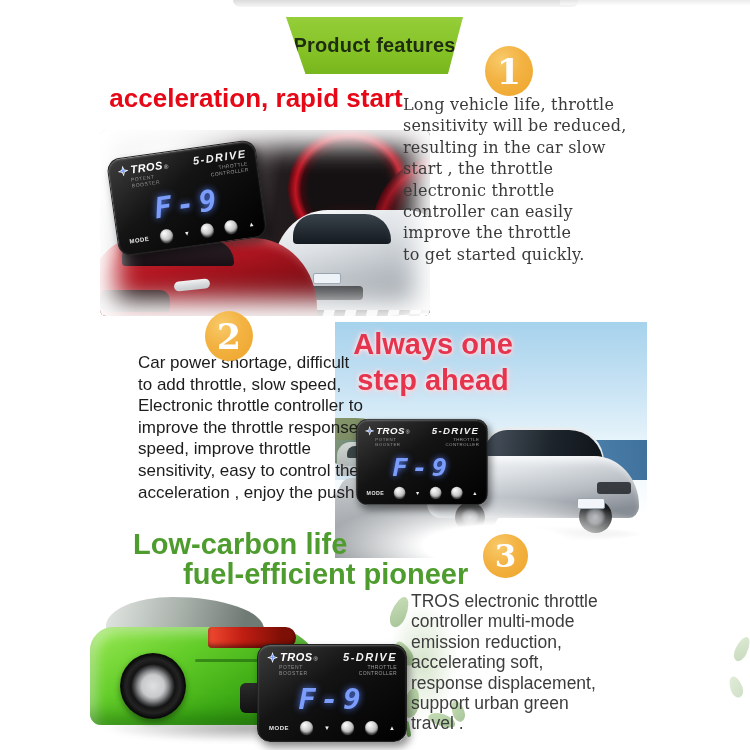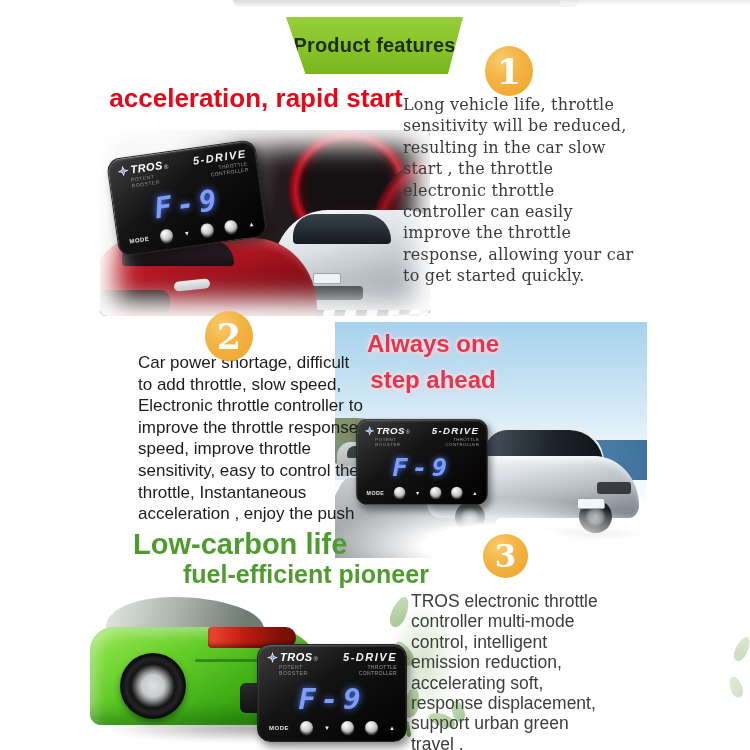--- a/index.html
+++ b/index.html
@@ -104,42 +104,42 @@
     background:linear-gradient(90deg,rgba(120,170,210,.2) 0%,rgba(62,127,178,.85) 40%,#2c6392 100%);}
   .cliff{left:-8px;top:96px;width:70px;height:48px;opacity:.85;
     background:linear-gradient(140deg,#7a8a55,#4e5d35);border-radius:10px 60% 20px 30%;}
   .road{left:-14px;bottom:-8px;width:175px;height:88px;opacity:.95;transform:skewX(-28deg);
     background:linear-gradient(170deg,#c6cacd 0%,#93989c 60%,#7e8387 100%);border-radius:6px;}
   .far-car{left:2px;top:120px;width:58px;height:34px;opacity:.8;
     background:linear-gradient(#e8eaec,#aeb2b6);border-radius:14px 18px 6px 6px;}
   .far-car-glass{left:10px;top:4px;width:34px;height:12px;background:#2b3238;border-radius:8px 10px 2px 2px;}
   .cloud-fade{left:-10px;bottom:-35px;width:340px;height:95px;
     background:radial-gradient(ellipse,#fff 30%,rgba(255,255,255,0) 72%);}
-  .s2-headline{left:0;top:4px;width:196px;text-align:center;font-size:24px;font-weight:bold;
+  .s2-headline{left:0;top:4px;width:196px;text-align:center;font-size:29px;font-weight:bold;
     line-height:36px;color:#e5344e;z-index:3;
     text-shadow:0 0 4px #fff,0 0 9px #ffc9d2,1px 1px 2px #f3aebc;}
   .s2-car{left:92px;top:108px;width:212px;height:100px;}
   .c-body{left:0;top:26px;width:212px;height:62px;
     background:linear-gradient(170deg,#f8fafb 0%,#dfe3e7 30%,#b7bdc3 60%,#878d94 88%);
     border-radius:30px 60px 14px 18px / 34px 66px 16px 20px;
     box-shadow:inset 4px 4px 8px rgba(255,255,255,.8);}
   .c-cabin{left:58px;top:0;width:118px;height:42px;
     background:linear-gradient(100deg,#4a5560 0%,#1d242b 55%,#0e1318 100%);
     border-radius:22px 34px 2px 2px;box-shadow:0 -2px 0 1px #e8ecef;}
   .c-wheel{border-radius:50%;background:radial-gradient(circle,#9fa3a7 0%,#6e7276 28%,#1c1e20 45%,#111 100%);}
   .cw1{left:28px;top:72px;width:30px;height:30px;}
   .cw2{left:152px;top:70px;width:33px;height:33px;}
   .c-grille{left:170px;top:52px;width:34px;height:12px;background:#23262a;opacity:.85;border-radius:3px;}
   .c-plate{left:150px;top:68px;width:26px;height:9px;background:#f2f6fa;border:1px solid #99a3ad;border-radius:2px;}
   .c-shadow{left:6px;top:96px;width:210px;height:16px;
     background:radial-gradient(ellipse,rgba(60,60,60,.35),rgba(60,60,60,0) 70%);}
 
   
   .s3-h1{left:133px;top:529px;font-size:29px;font-weight:bold;color:#4e9c2e;line-height:30px;z-index:5;}
-  .s3-h2{left:183px;top:559px;font-size:25px;font-weight:bold;color:#4e9c2e;line-height:30px;z-index:5;}
+  .s3-h2{left:183px;top:559px;font-size:29px;font-weight:bold;color:#4e9c2e;line-height:30px;z-index:5;}
   .s3-body{left:411px;top:591px;font-size:17.5px;line-height:20.4px;color:#3c3c3c;z-index:4;}
   .leaf{border-radius:50% 50% 50% 50% / 60% 60% 40% 40%;
     background:linear-gradient(140deg,#9cc47e,#5f9444);opacity:.55;z-index:2;}
   .leafblob{left:388px;top:602px;width:70px;height:120px;border-radius:50%;
     background:radial-gradient(ellipse,rgba(140,180,110,.35),rgba(140,180,110,0) 70%);z-index:2;}
   .leaf1{left:392px;top:596px;width:15px;height:32px;transform:rotate(22deg);}
   .leaf2{left:398px;top:640px;width:13px;height:27px;transform:rotate(-32deg);}
   .leaf3{left:404px;top:688px;width:15px;height:30px;transform:rotate(12deg);}
   .leaf4{left:428px;top:714px;width:28px;height:12px;transform:rotate(18deg);}
   .leaf5{left:452px;top:700px;width:12px;height:22px;transform:rotate(-18deg);}
@@ -193,21 +193,20 @@
   </div>
 
   <div class="abs s1-body">
     <div class="line">Long vehicle life, throttle</div>
     <div class="line">sensitivity will be reduced,</div>
     <div class="line">resulting in the car slow</div>
     <div class="line">start , the throttle</div>
     <div class="line">electronic throttle</div>
     <div class="line">controller can easily</div>
     <div class="line">improve the throttle</div>
-    <div class="line">response, allowing your car</div>
     <div class="line">to get started quickly.</div>
   </div>
 
   <div class="abs s1-photo">
     <div class="abs g-cloud"></div>
     <div class="abs gauge g1"></div>
     <div class="abs gauge g2"></div>
     <div class="abs g-glow"></div>
     <div class="abs checker"></div>
     <div class="abs p1-silvercar">
@@ -256,21 +255,20 @@
 
   <div class="abs badge badge2">2</div>
 
   <div class="abs s2-body">
     <div class="line">Car power shortage, difficult</div>
     <div class="line">to add throttle, slow speed,</div>
     <div class="line">Electronic throttle controller to</div>
     <div class="line">improve the throttle response</div>
     <div class="line">speed, improve throttle</div>
     <div class="line">sensitivity, easy to control the</div>
-    <div class="line">throttle, Instantaneous</div>
     <div class="line">acceleration , enjoy the push</div>
   </div>
 
   <div class="abs s2-photo">
     <div class="abs cliff"></div>
     <div class="abs sea"></div>
     <div class="abs road"></div>
     <div class="abs far-car">
       <div class="abs far-car-glass"></div>
     </div>
@@ -330,21 +328,20 @@
   <div class="abs leaf leaf2"></div>
   <div class="abs leaf leaf3"></div>
   <div class="abs leaf leaf4"></div>
   <div class="abs leaf leaf5"></div>
   <div class="abs leaf leaf6"></div>
   <div class="abs leaf leaf7"></div>
 
   <div class="abs s3-body">
     <div class="line">TROS electronic throttle</div>
     <div class="line">controller multi-mode</div>
-    <div class="line">control, intelligent</div>
     <div class="line">emission reduction,</div>
     <div class="line">accelerating soft,</div>
     <div class="line">response displacement,</div>
     <div class="line">support urban green</div>
     <div class="line">travel .</div>
   </div>
 
   <div class="abs green-car">
     <div class="abs gc-shadow"></div>
     <div class="abs gc-window"></div>

